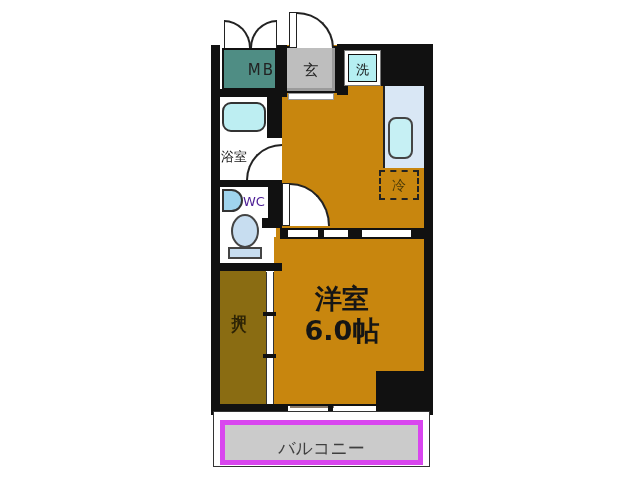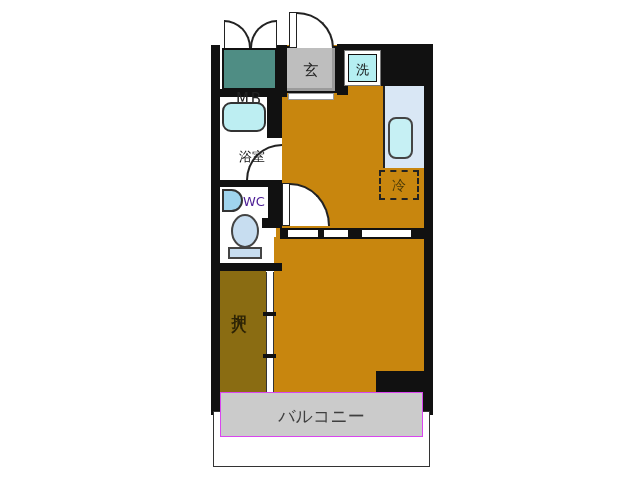--- a/index.html
+++ b/index.html
@@ -9,21 +9,21 @@
   
   .room{background:var(--room,#c8860e);}
   .wall{background:var(--wall,#111);}
   .white{background:#fff;}
   
   .arc-bl{border-radius:0 100% 0 0;border-top:2px solid #222;border-right:2px solid #222;}
   .arc-br{border-radius:100% 0 0 0;border-top:2px solid #222;border-left:2px solid #222;}
   .leaf{background:#fff;border:1px solid #222;}
   
   .roomlabel{color:#151515;font-weight:bold;text-align:center;line-height:1.18;}
-  .smalllabel{color:#151515;font-size:13px;text-align:right;}
+  .smalllabel{color:#151515;font-size:13px;text-align:left;}
   .vtext{writing-mode:vertical-rl;text-orientation:upright;letter-spacing:3px;}
 </style>
 </head>
 <body>
 
 <div id="canvas">
 
   <div class="abs room" style="left:276px;top:45px;width:149px;height:192px;"></div>
   <div class="abs room" style="left:274px;top:237px;width:151px;height:168px;"></div>
 
@@ -55,26 +55,26 @@
   <div class="abs wall" style="left:280px;top:228px;width:8px;height:11px;"></div>
   <div class="abs wall" style="left:411px;top:228px;width:14px;height:11px;"></div>
   <div class="abs wall" style="left:318px;top:230px;width:6px;height:7px;"></div>
   <div class="abs wall" style="left:348px;top:230px;width:14px;height:7px;"></div>
 
   <div class="abs" style="left:288px;top:404px;width:88px;height:10px;background:#fff;border-top:2px solid #111;border-bottom:2px solid #111;"></div>
   <div class="abs" style="left:290px;top:406px;width:44px;height:2px;background:#8a7a6a;"></div>
   <div class="abs wall" style="left:328px;top:404px;width:5px;height:10px;"></div>
 
   <div class="abs" style="left:213px;top:411px;width:217px;height:56px;background:#fff;border:1px solid #333;"></div>
-  <div class="abs" style="left:220px;top:392px;width:203px;height:45px;background:var(--balcony,#cbcbcb);border:1px solid #d946ef;">
+  <div class="abs" style="left:220px;top:420px;width:203px;height:45px;background:var(--balcony,#cbcbcb);border:5px solid #d946ef;">
     <div class="abs" style="left:0;top:12px;width:100%;text-align:center;font-size:17px;color:#3f3f3f;">バルコニー</div>
   </div>
 
   <div class="abs" style="left:222px;top:48px;width:55px;height:42px;background:var(--meter-box,#4f8d84);border:2px solid #111;">
-    <div class="abs" style="left:0;top:11px;width:100%;text-align:center;font-size:15px;color:#222;letter-spacing:2px;margin-top:29px;">MB</div>
+    <div class="abs" style="left:0;top:11px;width:100%;text-align:right;font-size:15px;color:#222;letter-spacing:2px;">MB</div>
   </div>
 
   <div class="abs arc-bl" style="left:224px;top:20px;width:27px;height:28px;background:#fff;border-left:1px solid #222;"></div>
   <div class="abs arc-br" style="left:250px;top:20px;width:27px;height:28px;background:#fff;border-right:1px solid #222;"></div>
 
   <div class="abs" style="left:285px;top:46px;width:52px;height:47px;background:var(--entrance-floor,#bebebe);border:2px solid #111;box-shadow:inset -3px -3px 0 #9b9b9b;">
     <div class="abs" style="left:0;top:13px;width:100%;text-align:center;font-size:15px;color:#222;">玄</div>
   </div>
   <div class="abs" style="left:288px;top:93px;width:46px;height:7px;background:#fff;border:1px solid #999;"></div>
 
@@ -99,14 +99,18 @@
   <div class="abs" style="left:383px;top:86px;width:41px;height:82px;background:var(--counter,#d9e7f5);border-left:2px solid #222;"></div>
   <div class="abs" style="left:388px;top:117px;width:25px;height:42px;background:var(--kitchen-sink,#c6f0f4);border:2px solid #444;border-radius:8px;"></div>
 
   <div class="abs" style="left:379px;top:170px;width:40px;height:30px;border:2px dashed #222;">
     <div class="abs" style="left:0;top:5px;width:100%;text-align:center;font-size:14px;color:#4a3a08;">冷</div>
   </div>
 
   <div class="abs leaf" style="left:282px;top:183px;width:8px;height:43px;"></div>
   <div class="abs arc-bl" style="left:290px;top:183px;width:40px;height:43px;background:#fff;"></div>
 
+  <div class="abs roomlabel" style="left:280px;top:283px;width:124px;font-size:27px;">
+    <div>洋室</div>
+    <div>6.0帖</div>
+  </div>
 
 </div>
 
 </body></html>

